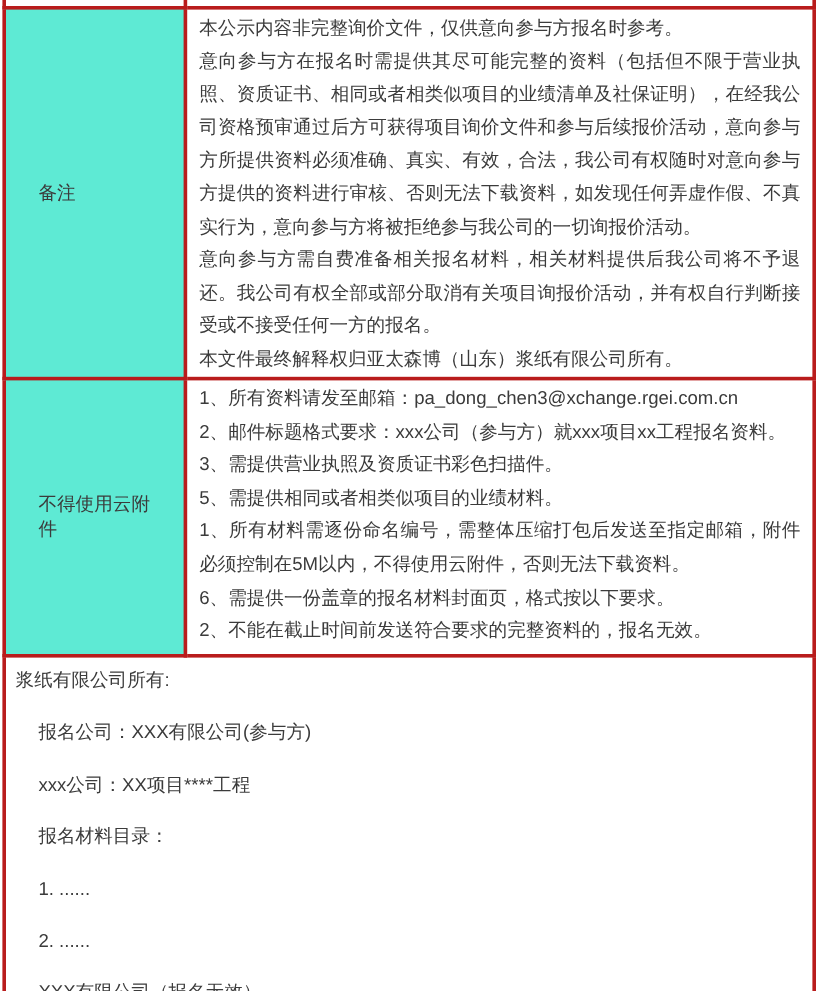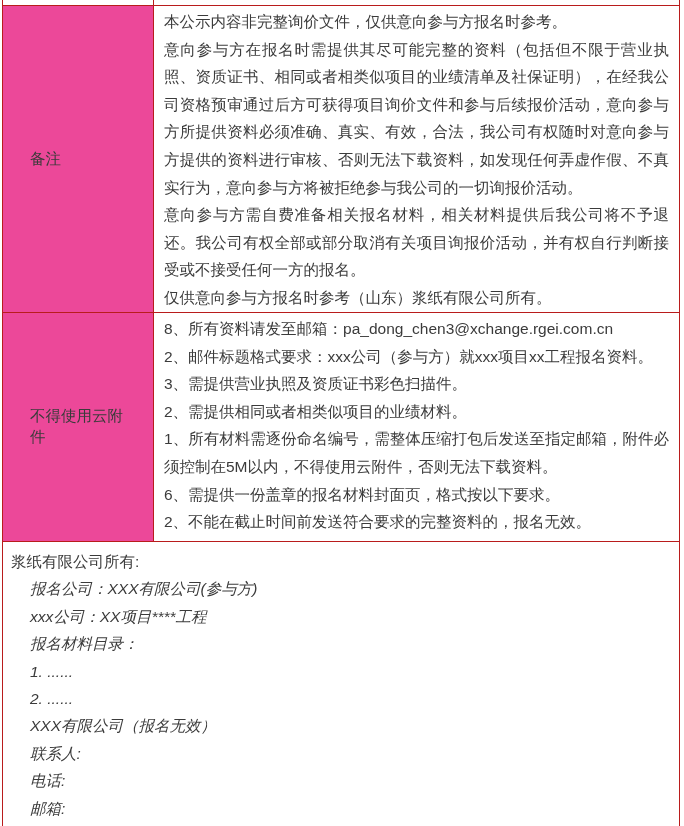--- a/index.html
+++ b/index.html
@@ -24,33 +24,33 @@
     overflow: hidden;
   }
   table.doc-table {
     border-collapse: collapse;
     table-layout: fixed;
     width: 678px;
     margin-left: 2px;
     margin-top: 0;
   }
   table.doc-table, table.doc-table td {
-    border: 1px solid #b91c1c;
+    border: 3px solid #b91c1c;
   }
   table.doc-table { border-top: none; }
   tr.sliver-row td {
     border-top: none;
     height: 5px;
     padding: 0;
   }
   col.c-label { width: 151px; }
   td.label-cell {
     vertical-align: middle;
     padding: 0 20px 0 27px;
-    background: #ec4899;
+    background: #5eead4;
   }
   td.content-cell {
     vertical-align: top;
     padding: 2px 10px 0 10px;
     background: #ffffff;
   }
   td.remarks-cell  { height: 304px; }
   td.items-cell    { height: 226px; }
   td.footer-cell {
     height: 282px;
@@ -61,23 +61,22 @@
   .para, .req-item {
     margin: 0;
     line-height: 27.6px;
     text-align: justify;
   }
   .footer-title {
     margin: 0;
     line-height: 27.4px;
   }
   .footer-line {
-    margin: 0 0 0 19px;
+    margin: 16px 0 0 19px;
     line-height: 27.4px;
-    font-style: italic;
   }
 </style>
 </head>
 <body>
 
 <div class="canvas">
   <table class="doc-table">
     <colgroup>
       <col class="c-label">
       <col class="c-content">
@@ -88,31 +87,31 @@
       <td></td>
       <td></td>
     </tr>
 
     <tr>
       <td class="label-cell remarks-cell">备注</td>
       <td class="content-cell remarks-cell">
         <p class="para">本公示内容非完整询价文件，仅供意向参与方报名时参考。</p>
         <p class="para">意向参与方在报名时需提供其尽可能完整的资料（包括但不限于营业执照、资质证书、相同或者相类似项目的业绩清单及社保证明），在经我公司资格预审通过后方可获得项目询价文件和参与后续报价活动，意向参与方所提供资料必须准确、真实、有效，合法，我公司有权随时对意向参与方提供的资料进行审核、否则无法下载资料，如发现任何弄虚作假、不真实行为，意向参与方将被拒绝参与我公司的一切询报价活动。</p>
         <p class="para">意向参与方需自费准备相关报名材料，相关材料提供后我公司将不予退还。我公司有权全部或部分取消有关项目询报价活动，并有权自行判断接受或不接受任何一方的报名。</p>
-        <p class="para">仅供意向参与方报名时参考（山东）浆纸有限公司所有。</p>
+        <p class="para">本文件最终解释权归亚太森博（山东）浆纸有限公司所有。</p>
       </td>
     </tr>
 
     <tr>
       <td class="label-cell items-cell">不得使用云附件</td>
       <td class="content-cell items-cell">
-        <p class="req-item">8、所有资料请发至邮箱：pa_dong_chen3@xchange.rgei.com.cn</p>
+        <p class="req-item">1、所有资料请发至邮箱：pa_dong_chen3@xchange.rgei.com.cn</p>
         <p class="req-item">2、邮件标题格式要求：xxx公司（参与方）就xxx项目xx工程报名资料。</p>
         <p class="req-item">3、需提供营业执照及资质证书彩色扫描件。</p>
-        <p class="req-item">2、需提供相同或者相类似项目的业绩材料。</p>
+        <p class="req-item">5、需提供相同或者相类似项目的业绩材料。</p>
         <p class="req-item">1、所有材料需逐份命名编号，需整体压缩打包后发送至指定邮箱，附件必须控制在5M以内，不得使用云附件，否则无法下载资料。</p>
         <p class="req-item">6、需提供一份盖章的报名材料封面页，格式按以下要求。</p>
         <p class="req-item">2、不能在截止时间前发送符合要求的完整资料的，报名无效。</p>
       </td>
     </tr>
 
     <tr>
       <td class="footer-cell" colspan="2">
         <p class="footer-title">浆纸有限公司所有:</p>
         <p class="footer-line">报名公司：XXX有限公司(参与方)</p>

